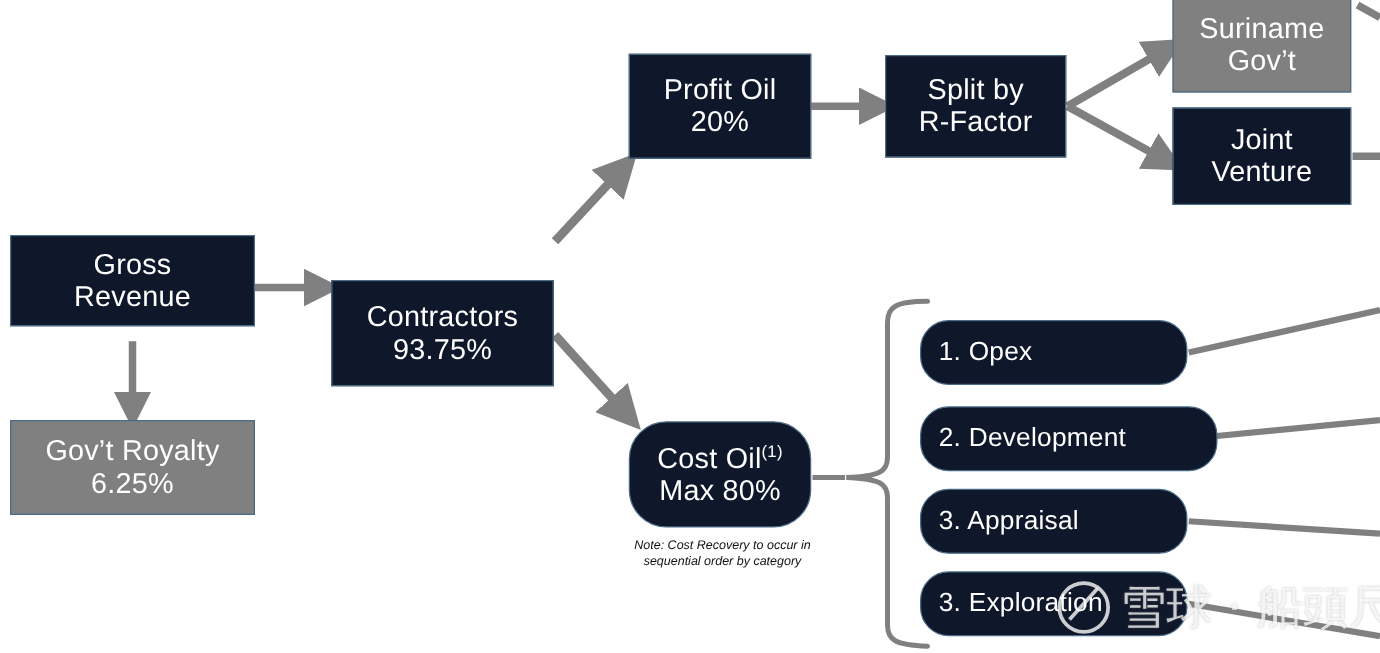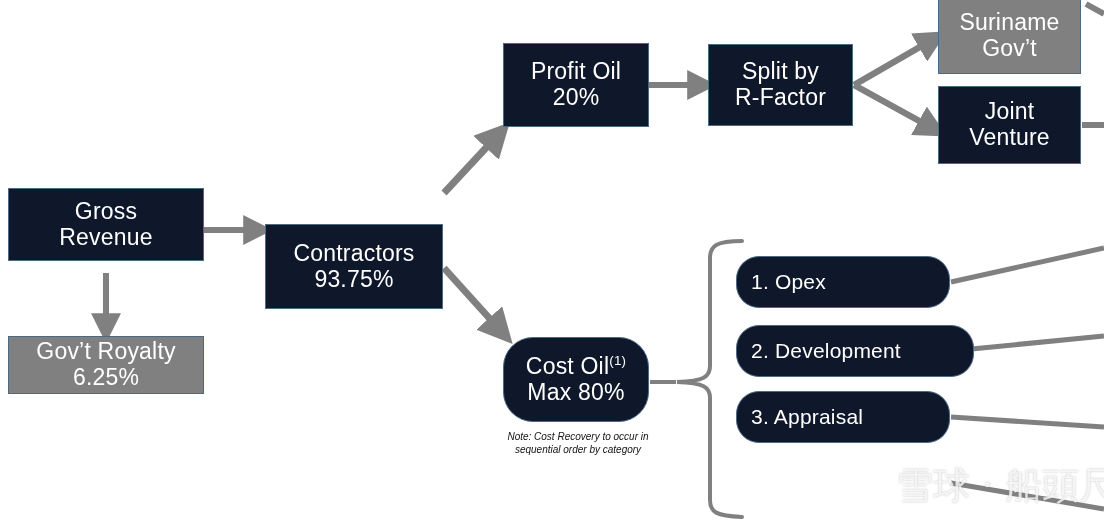--- a/index.html
+++ b/index.html
@@ -131,21 +131,21 @@
     <line x1="951" y1="351" x2="1104" y2="336" stroke="#808080" stroke-width="5"></line>
     <line x1="951" y1="417" x2="1104" y2="427" stroke="#808080" stroke-width="5"></line>
     <line x1="951" y1="483" x2="1104" y2="509" stroke="#808080" stroke-width="5"></line>
   </svg>
 
   <div class="node big teal" style="left:8px; top:188px; width:196px; height:73px;">
     <span class="l1">Gross</span>
     <span class="l2">Revenue</span>
   </div>
 
-  <div class="node big gray" style="left:8px; top:336px; width:196px; height:58px;">
+  <div class="node big gray" style="left:8px; top:336px; width:196px; height:76px;">
     <span class="l1">Gov’t Royalty</span>
     <span class="l2">6.25%</span>
   </div>
 
   <div class="node big teal" style="left:265px; top:188px; width:178px; height:85px;margin-top:36px;">
     <span class="l1">Contractors</span>
     <span class="l2">93.75%</span>
   </div>
 
   <div class="node big teal" style="left:503px; top:43px; width:146px; height:84px;">
@@ -178,19 +178,22 @@
 
   <div class="node listb teal" style="left:736px; top:256px; width:214px; height:52px;">
     <span class="l1">1. Opex</span>
   </div>
   <div class="node listb teal" style="left:736px; top:325px; width:238px; height:52px;">
     <span class="l1">2. Development</span>
   </div>
   <div class="node listb teal" style="left:736px; top:391px; width:214px; height:52px;">
     <span class="l1">3. Appraisal</span>
   </div>
+  <div class="node listb teal" style="left:736px; top:457px; width:214px; height:52px;">
+    <span class="l1">3. Exploration</span>
+  </div>
 
   <div class="watermark" style="left:846px; top:461px;">
     <span class="wm-logo"></span>
     <span class="wm-text">雪球 · 船頭尺</span>
   </div>
 
 </div>
 
 </body></html>

